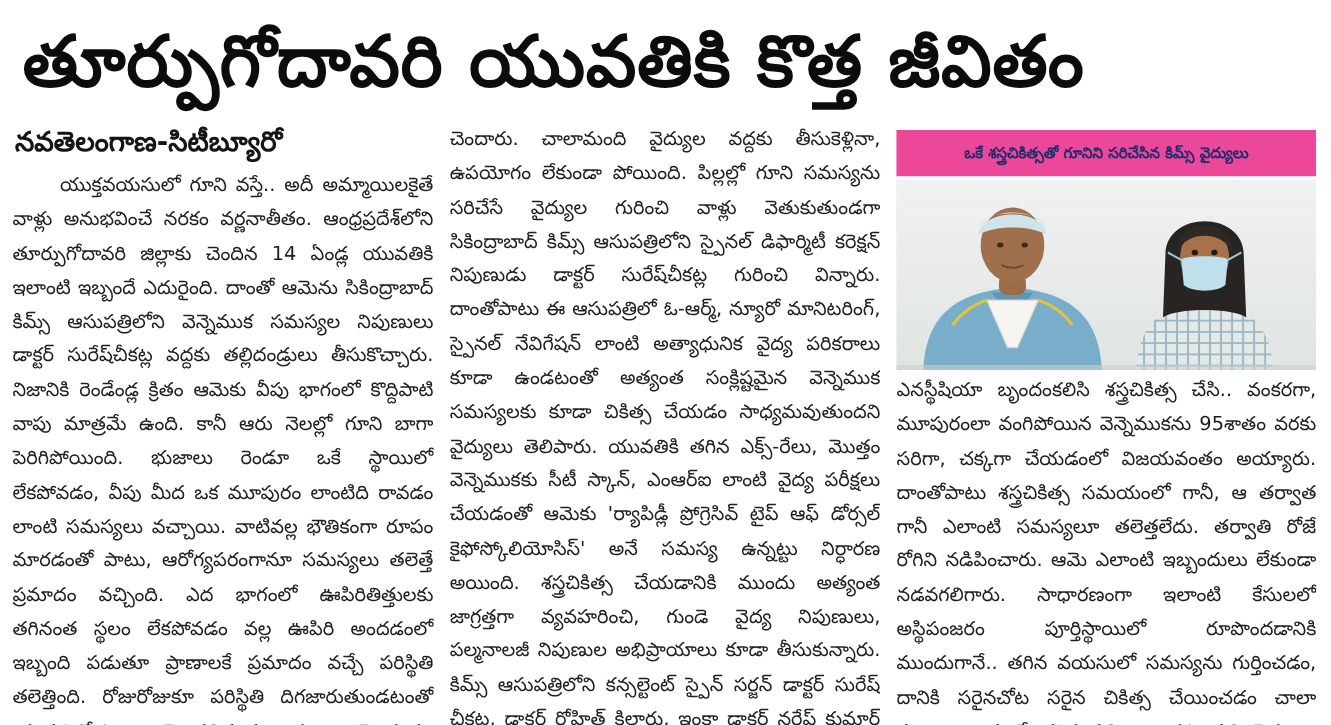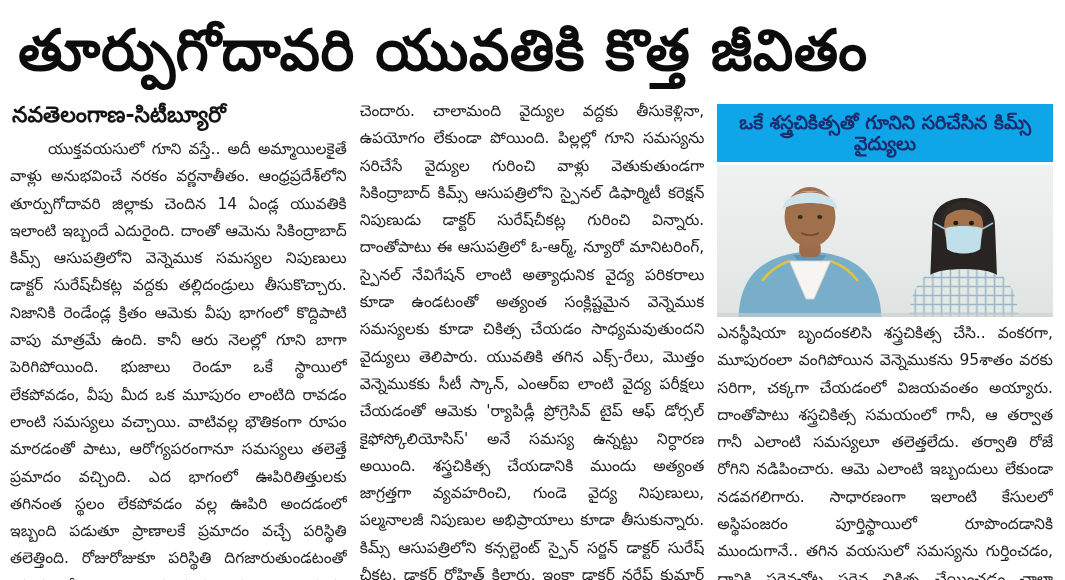--- a/index.html
+++ b/index.html
@@ -38,24 +38,24 @@
   }
   .body-text {
     font-size: 15.5px;
     line-height: 27.3px;
     text-align: justify;
     color: #1e1e1e;
   }
   .indent-first { text-indent: 38px; }
   .photo-caption {
     margin-top: 6px;
-    background: #0ea5e9;
+    background: #ec4899;
     color: #1c2d6e;
     font-weight: 700;
-    font-size: 19px;
+    font-size: 12px;
     line-height: 21px;
     text-align: center;
     padding: 8px 4px;
   }
   .photo-box {
     margin-top: 3px;
     width: 100%;
     height: 152px;
     background: #e9eceb;
     overflow: hidden;

